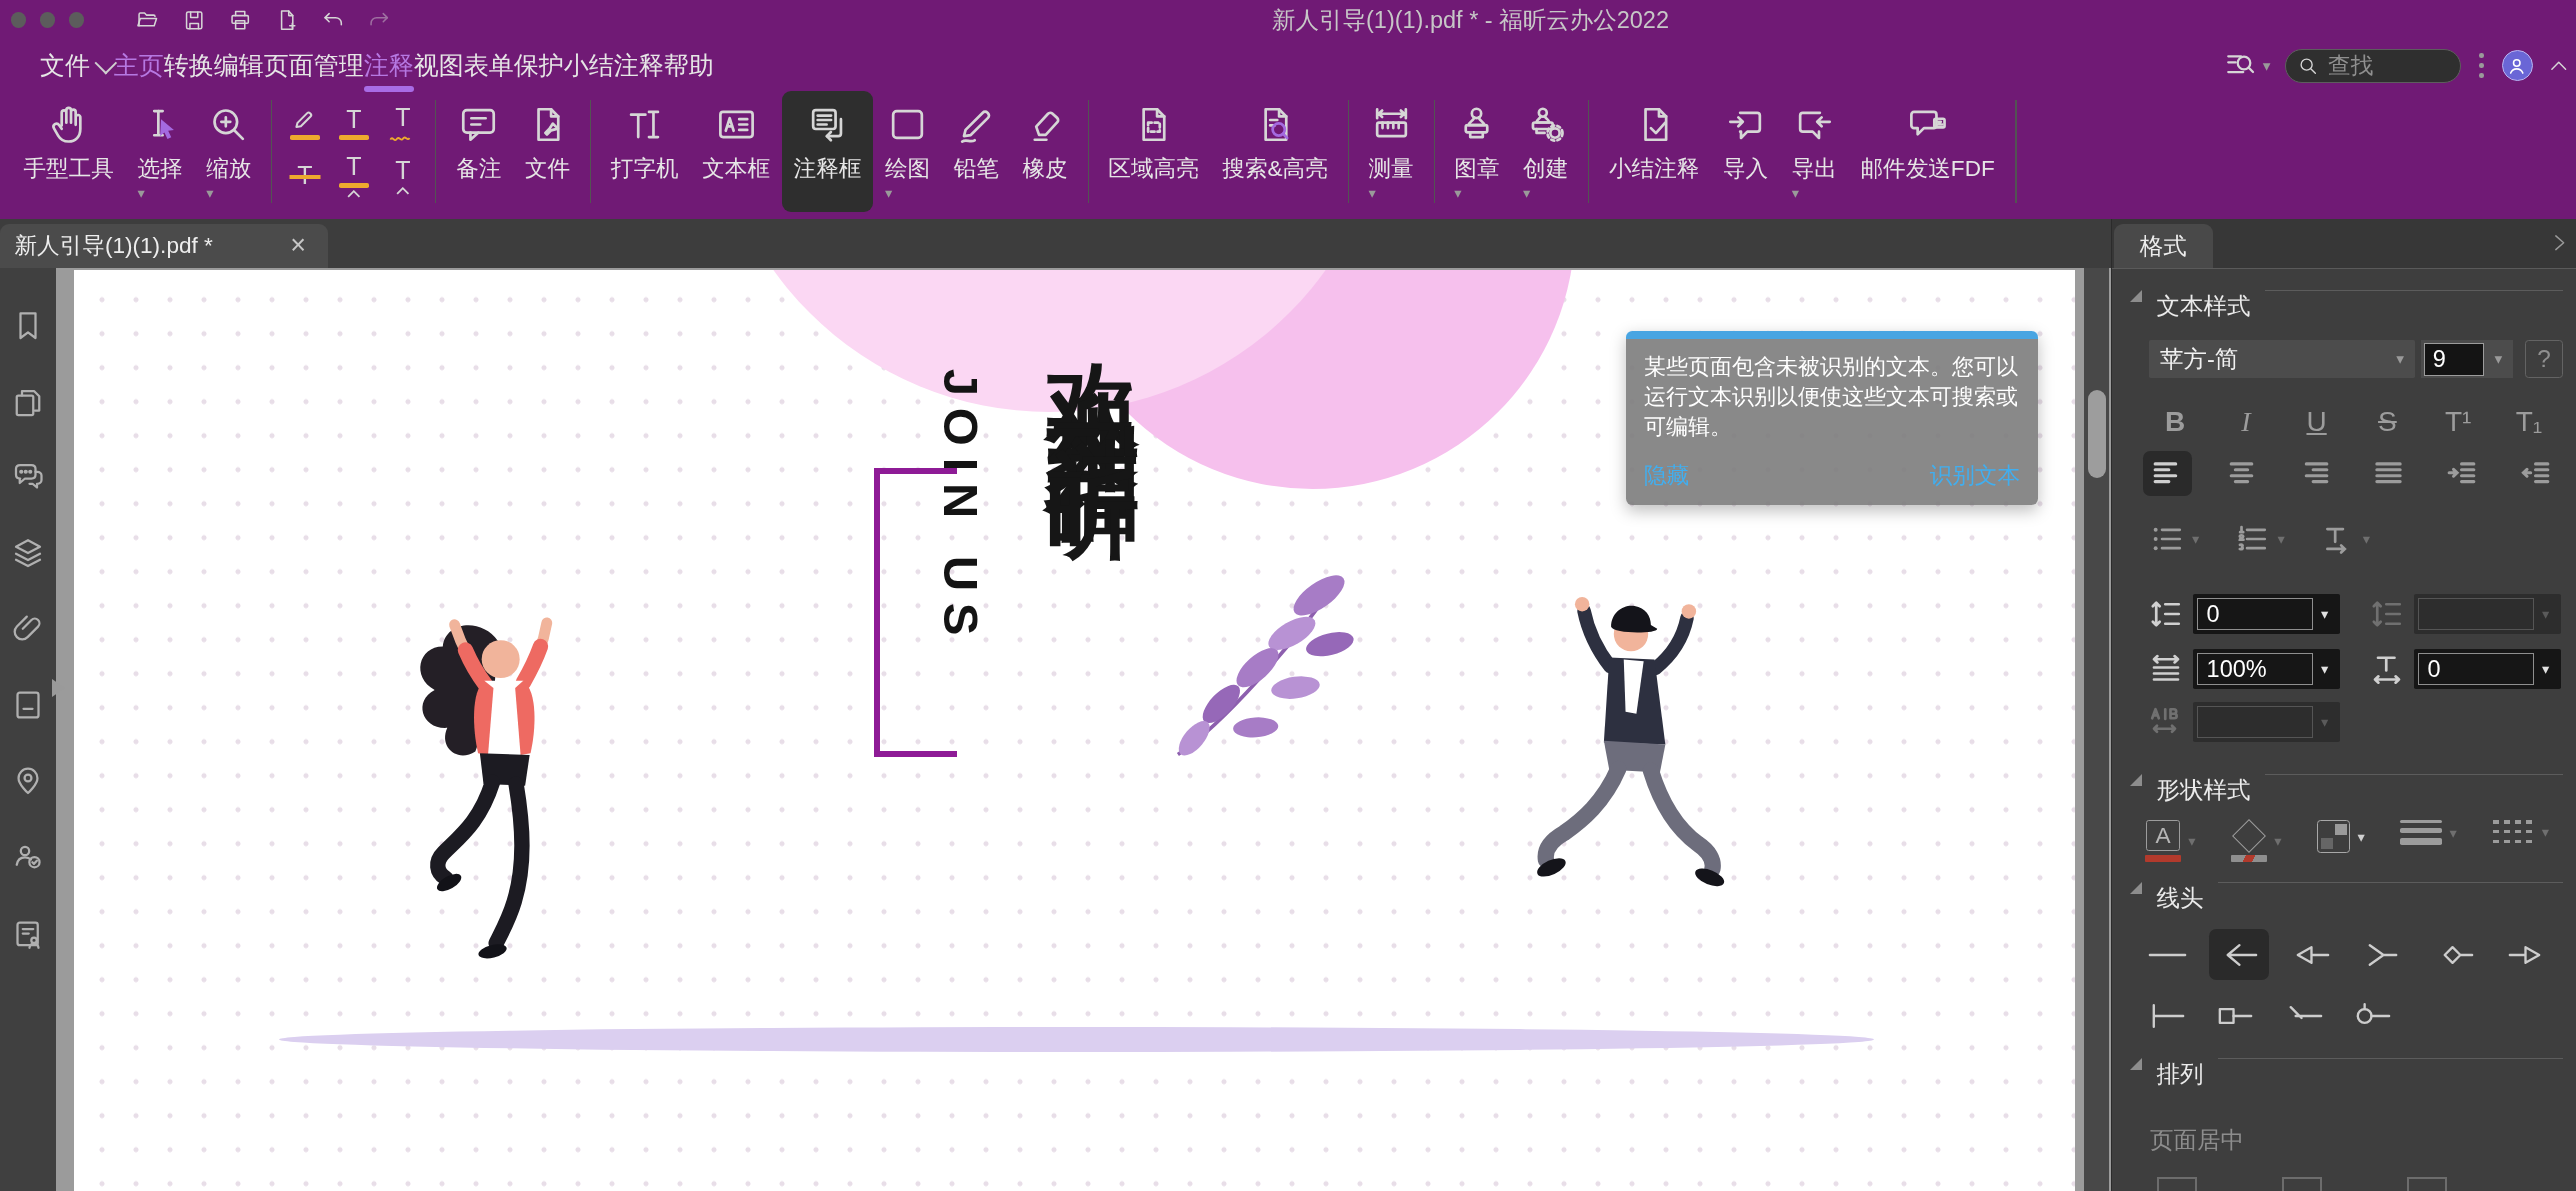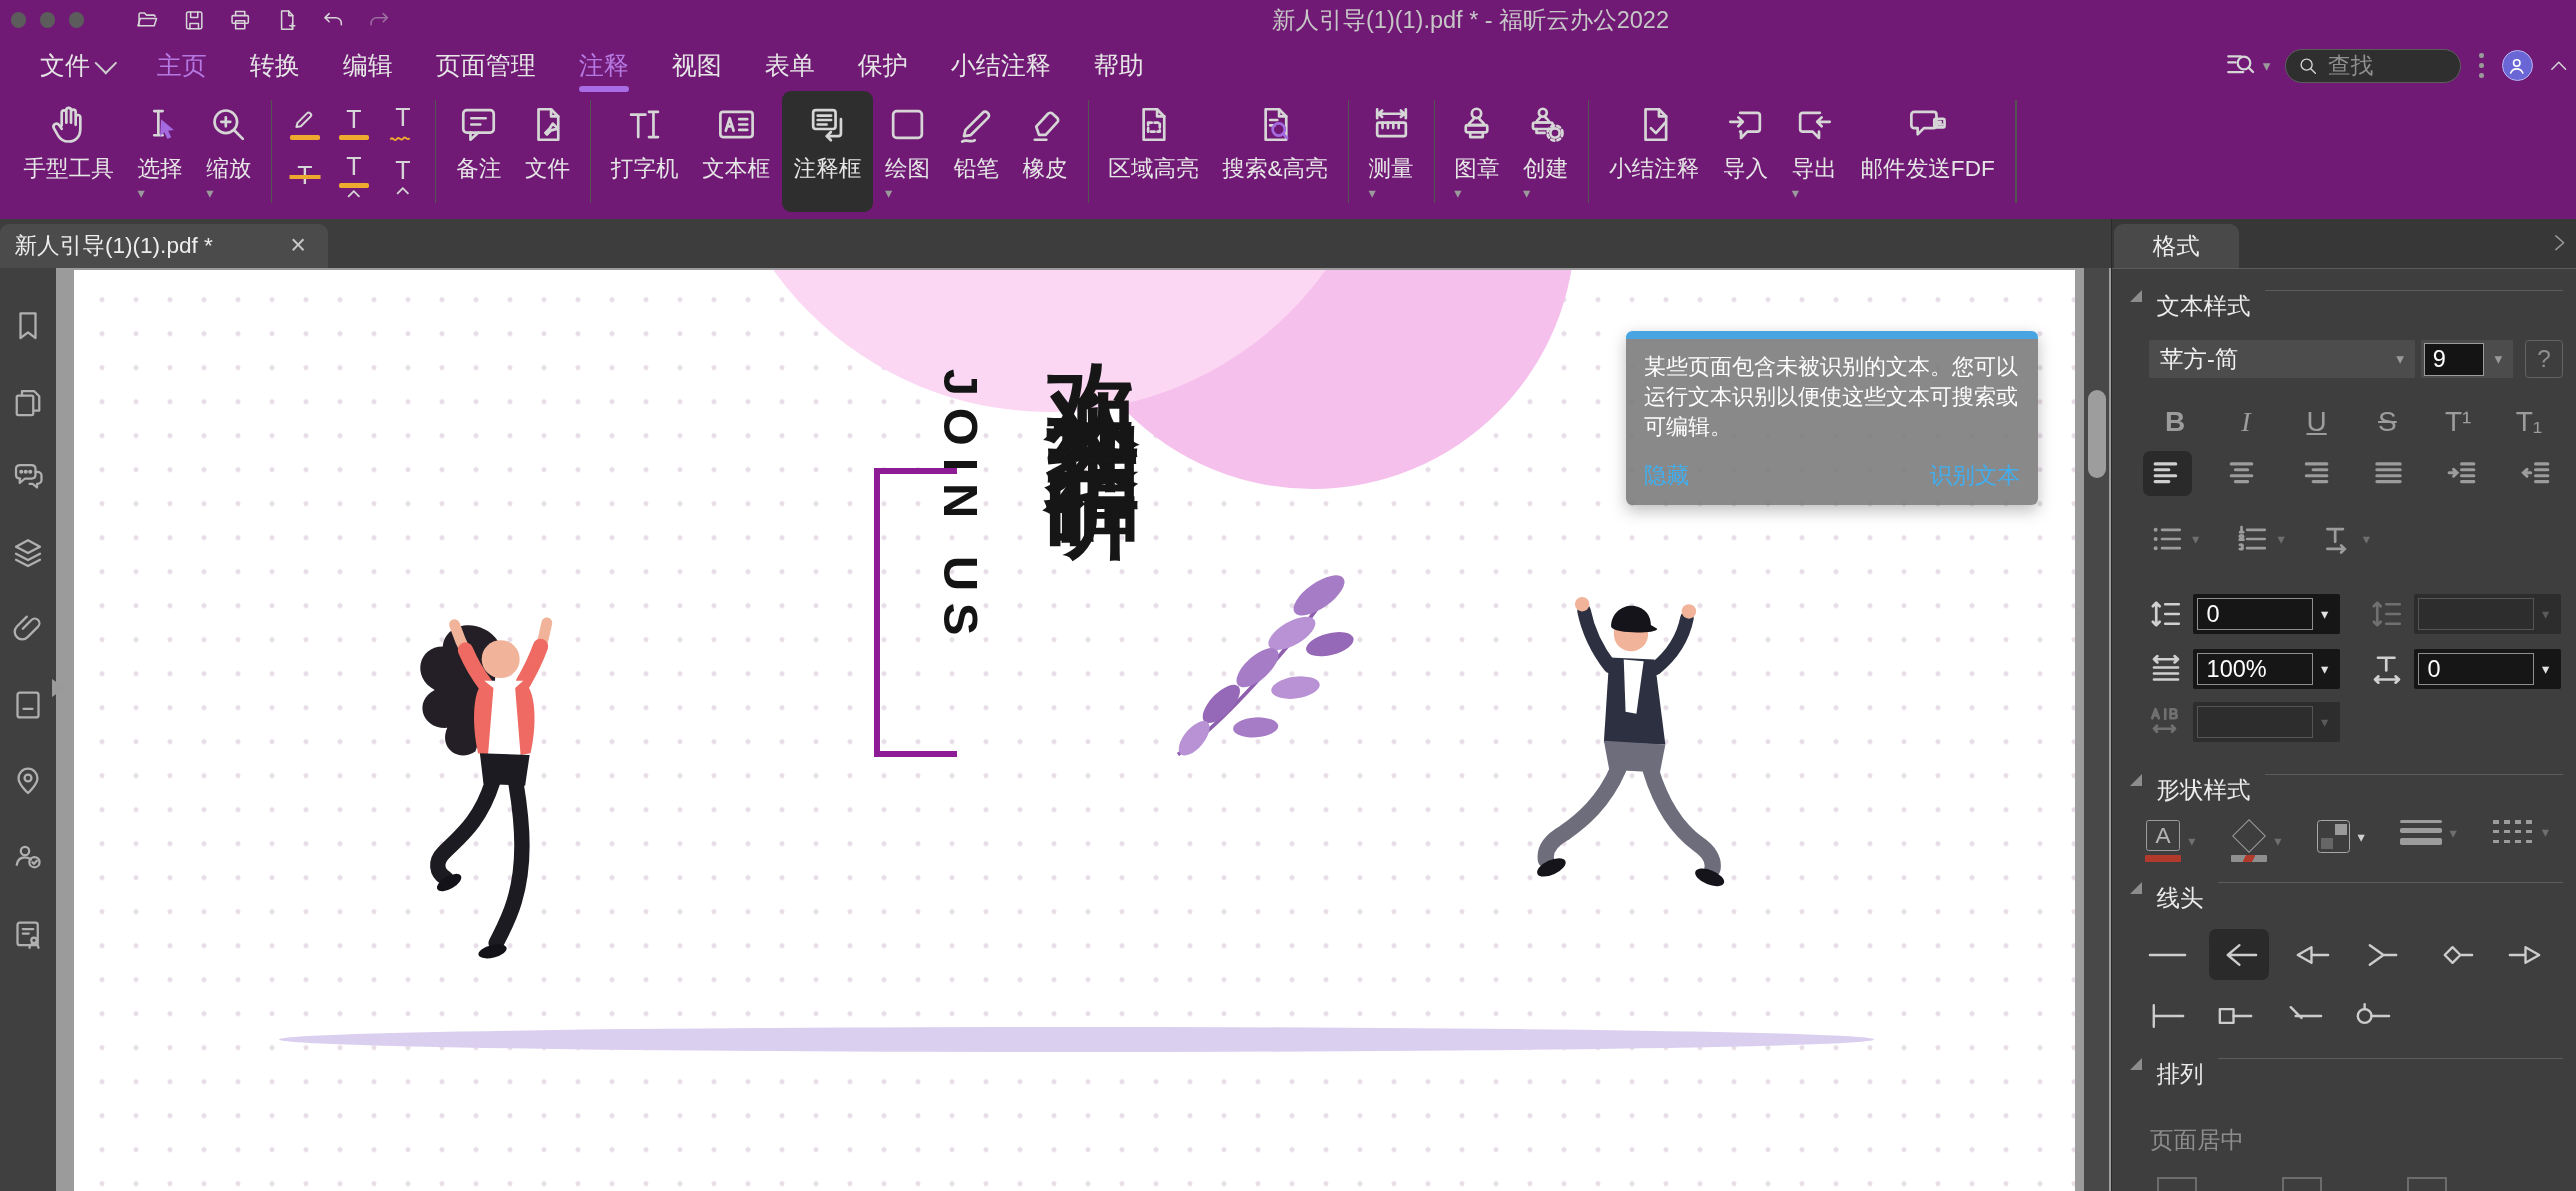--- a/index.html
+++ b/index.html
@@ -12,21 +12,21 @@
   .titlebar{position:absolute;left:0;top:0;right:0;height:40px;display:flex;align-items:center}
   .traffic{display:flex;gap:13.6px;margin-left:11px}
   .traffic span{width:15.4px;height:15.4px;border-radius:50%;background:#5c5c5c}
   .doc-actions{display:flex;gap:22px;margin-left:51px;align-items:center}
   .doc-actions svg{width:24.4px;height:24.4px}
   .dim{opacity:.45}
   .win-title{position:absolute;left:1272px;top:0;line-height:40px;font-size:23.5px;color:#c7c7c7;white-space:nowrap}
 
   
   .menubar{position:absolute;left:0;top:40px;right:0;height:51px;display:flex;align-items:center}
-  .menu-item{font-size:25px;color:#e6e6e6;margin-left:43px;position:relative;display:flex;align-items:center;gap:8.1px;white-space:nowrap}
+  .menu-item{font-size:25px;color:#e6e6e6;position:relative;display:flex;align-items:center;gap:8.1px;white-space:nowrap}
   .menu-item:first-child{margin-left:40px}
   .menu-item.accent{color:#b678e2}
   .menu-item.active::after{content:"";position:absolute;left:0;right:0;bottom:-10px;height:6.3px;border-radius:3.6px;background:#a86ce6}
   .chev-dn{width:13.6px;height:13.6px;margin-top:-5.4px;border-right:2.7px solid #cfcfcf;border-bottom:2.7px solid #cfcfcf;transform:rotate(45deg)}
   .menu-right{position:absolute;right:5.4px;top:0;height:51px;display:flex;align-items:center;gap:14.5px}
   .advsearch{display:flex;align-items:center;gap:3.6px}
   .advsearch svg{width:36px;height:36px}
   .caret-g{font-size:15.4px;color:#9a9a9a;line-height:1}
   .search-pill{width:152px;height:32px;border:1.8px solid #5d5d5d;border-radius:17px;background:#2f2f2f;display:flex;align-items:center;padding:0 11px;gap:7.2px}
   .search-pill svg{width:22px;height:22px;flex:none}
@@ -92,21 +92,21 @@
   .notification{position:absolute;left:1570px;top:63px;width:412px;border-radius:6.3px;overflow:hidden;box-shadow:0 5.4px 16.3px rgba(0,0,0,.25)}
   .notif-accent{height:8.1px;background:#49a5e2}
   .notif-body{background:rgba(124,124,124,.9);padding:12.7px 18px 14.5px}
   .notif-msg{color:#fff;font-size:22px;line-height:30px}
   .notif-actions{display:flex;justify-content:space-between;margin-top:18px}
   .notif-link{font-size:22.6px;color:#41aeef}
 
   
   .rail{position:absolute;right:0;top:219px;bottom:0;width:465px;background:#3e3e3e;border-left:0.9px solid #2b2b2b;box-sizing:border-box}
   .rail-tabs{position:absolute;left:0;right:0;top:0;height:49px;background:#373737;border-bottom:0.9px solid #5a5a5a}
-  .rail-tab{position:absolute;left:1.8px;top:4.5px;width:125px;height:44px;background:#494949;border-radius:9px 9px 0 0;
+  .rail-tab{position:absolute;left:1.8px;top:4.5px;width:99px;height:44px;background:#494949;border-radius:9px 9px 0 0;
             color: #ededed;font-size:23.5px;display:flex;align-items:center;justify-content:center}
   .rail-collapse{position:absolute;right:5.4px;top:11.8px}
   .rail-collapse svg{width:23.5px;height:23.5px}
   .sec-h{position:absolute;left:18px;right:12.7px;display:flex;align-items:flex-start;gap:14.5px;height:31px}
   .sec-tri{width:0;height:0;border-left:12.7px solid transparent;border-bottom:12.7px solid #8d8d8d}
   .sec-title{font-size:23.5px;color:#ebebeb;white-space:nowrap}
   .sec-line{flex:1;height:0.9px;background:#5c5c5c}
   .font-select{position:absolute;left:37px;top:121px;width:266px;height:38px;background:#4c4c4c;border-radius:1.8px;
                display:flex;align-items:center;padding:0 11px;box-sizing:border-box}
   .font-select .val{flex:1;font-size:23.5px;color:#f1f1f1}

